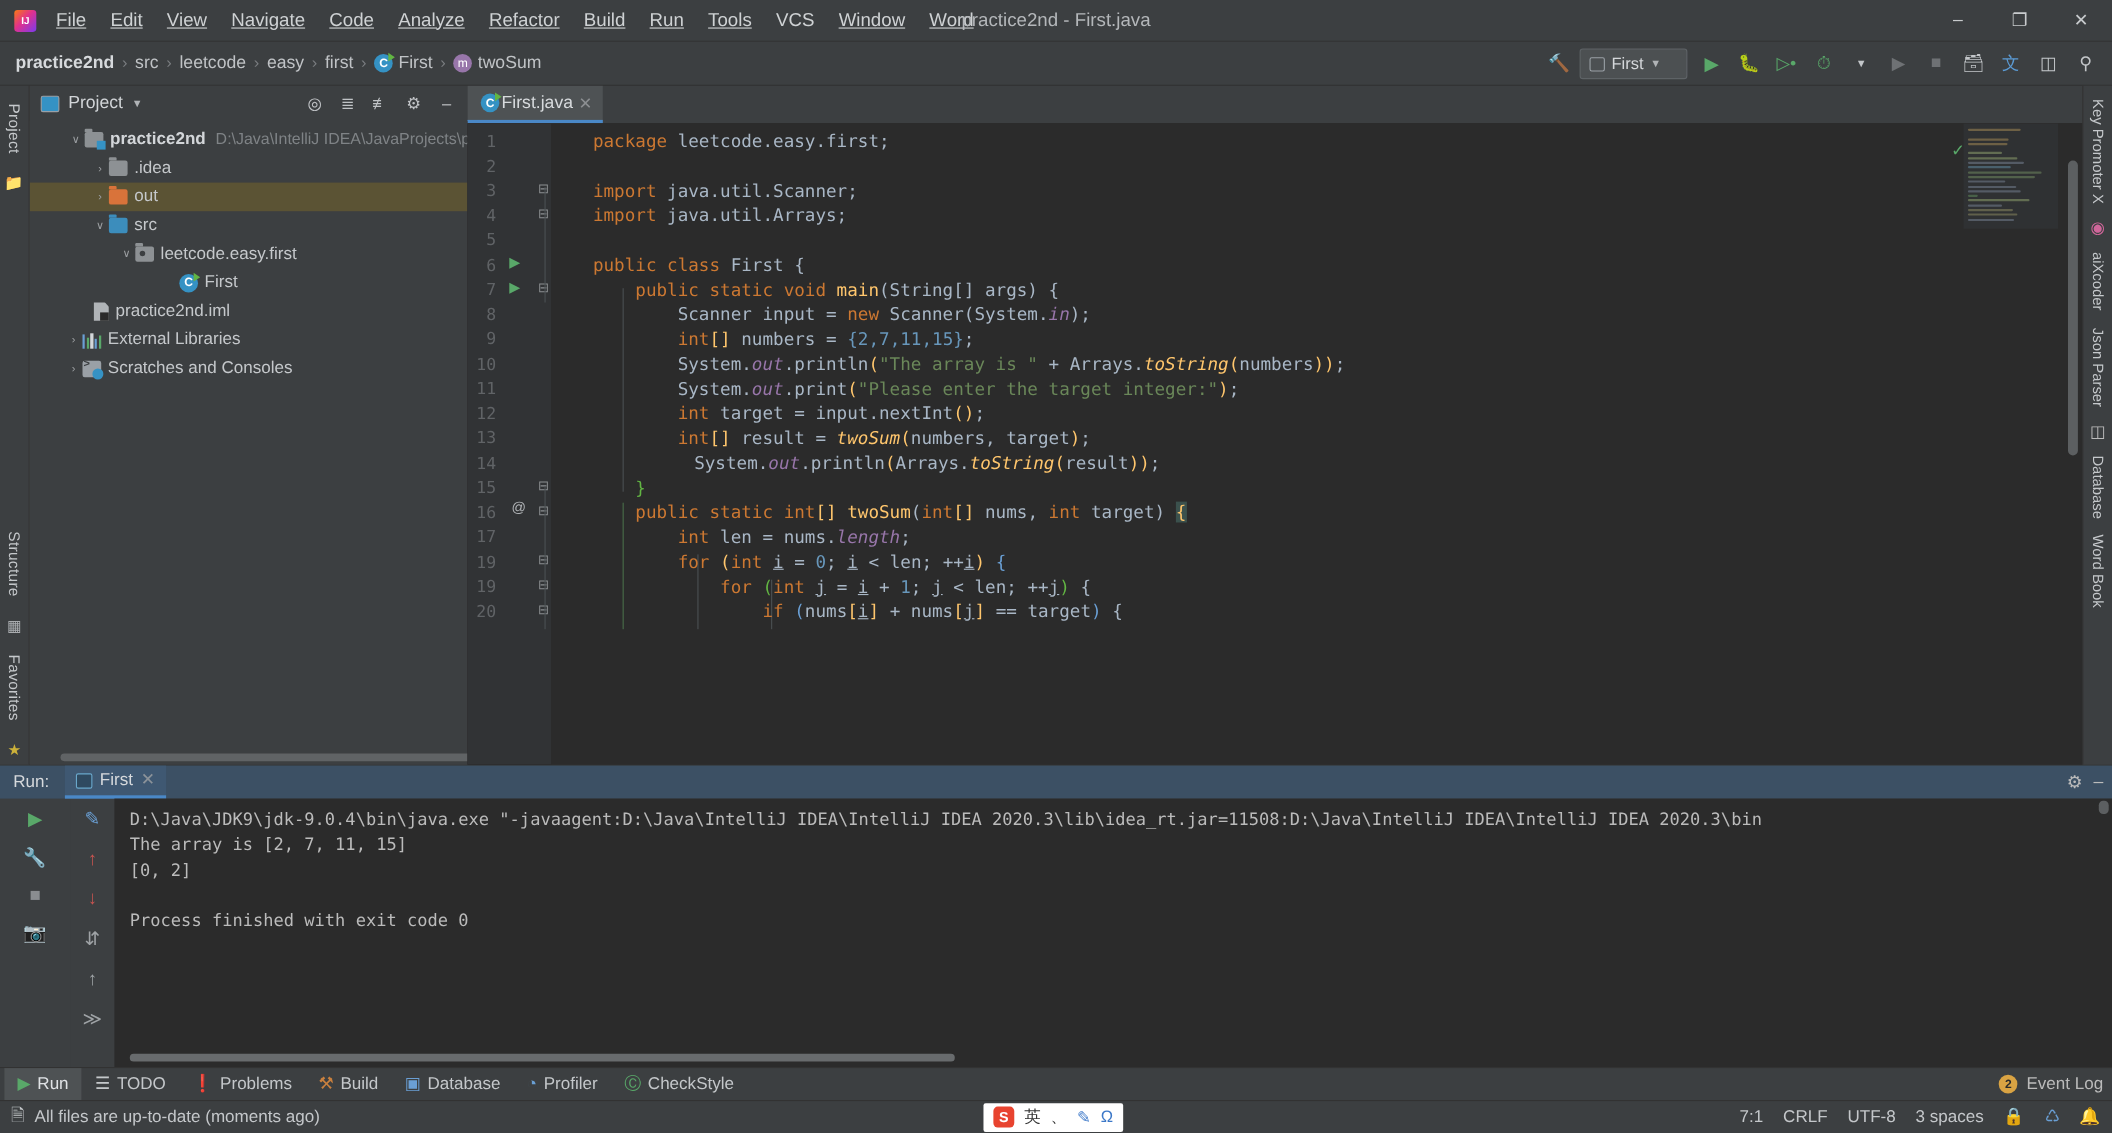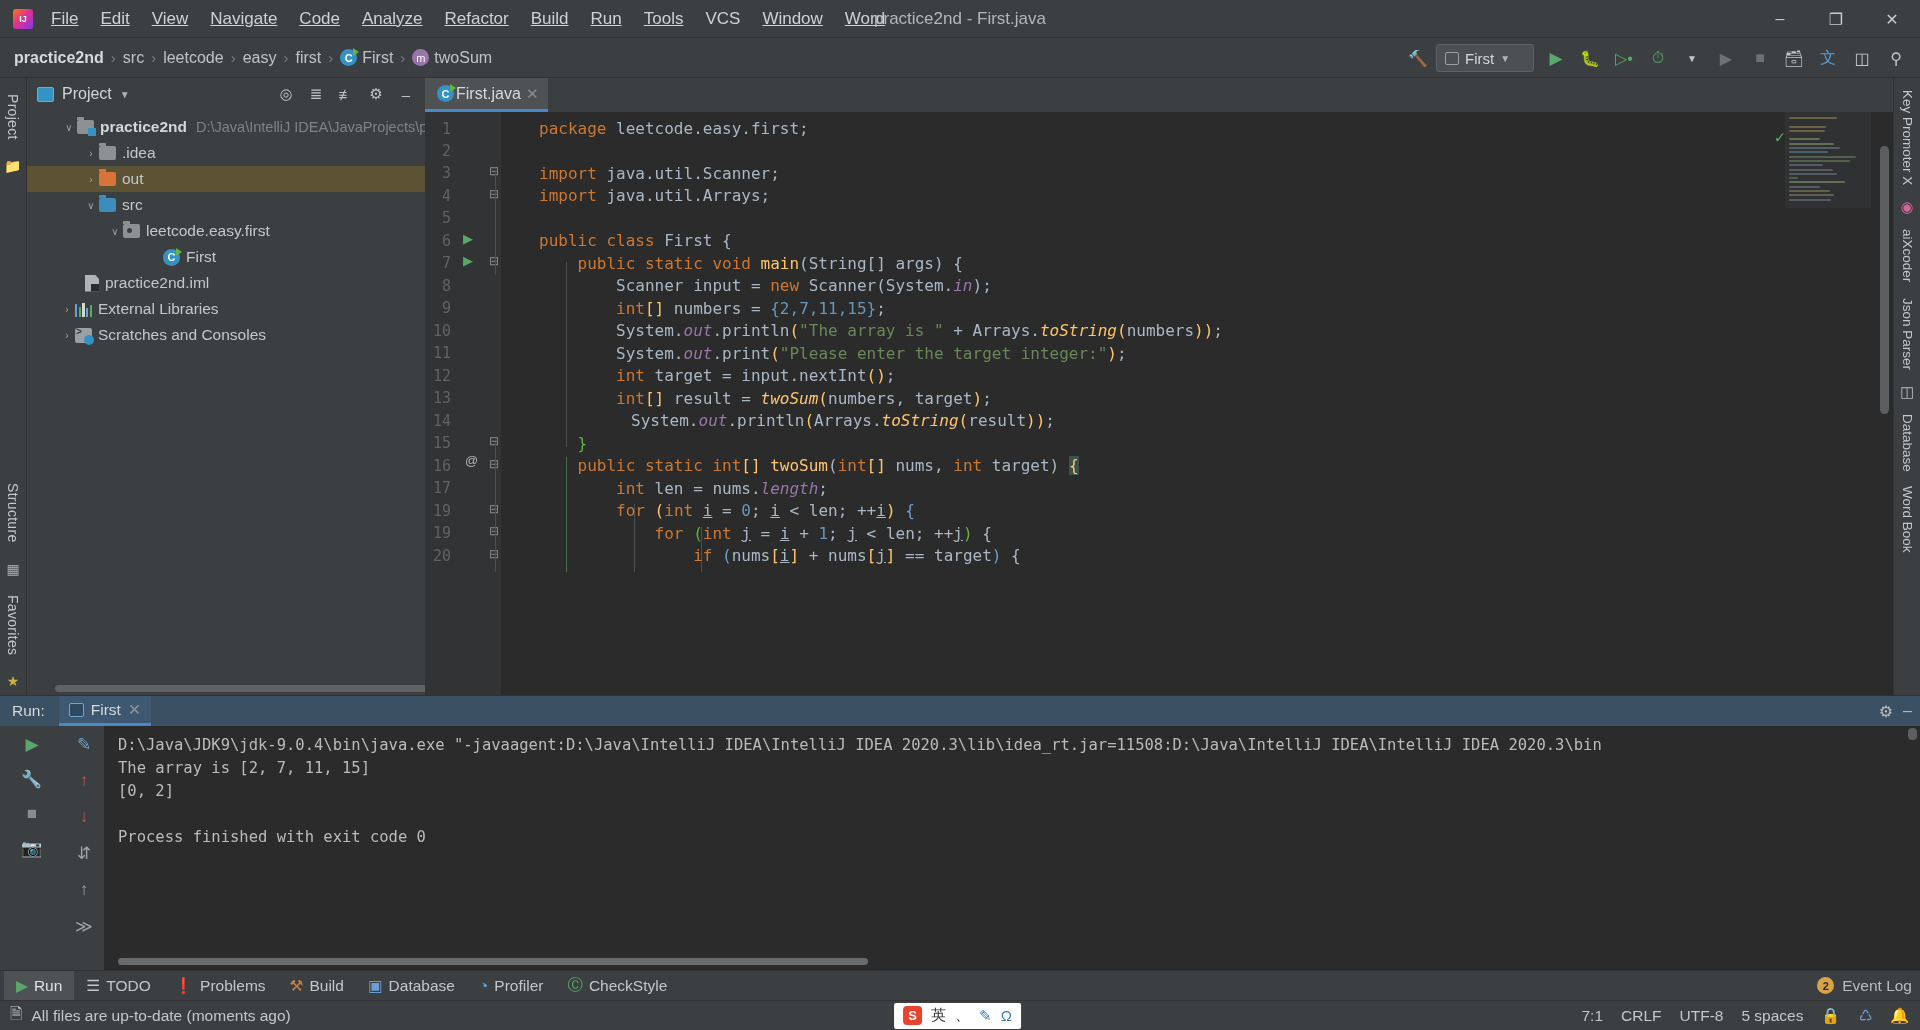--- a/index.html
+++ b/index.html
@@ -568,20 +568,20 @@
       <span class="ime-s">S</span>
       <span>英</span>
       <span>、</span>
       <span style="color:#3c78c8;">✎</span>
       <span style="color:#3c78c8;">Ω</span>
     </div>
     <div class="st-right">
       <span>7:1</span>
       <span>CRLF</span>
       <span>UTF-8</span>
-      <span>5 spaces</span>
+      <span>3 spaces</span>
       <span>🔒</span>
       <span style="color:#6a9fd4;">♺</span>
       <span>🔔</span>
     </div>
   </div>
 
 </div>
 
 </body></html>

